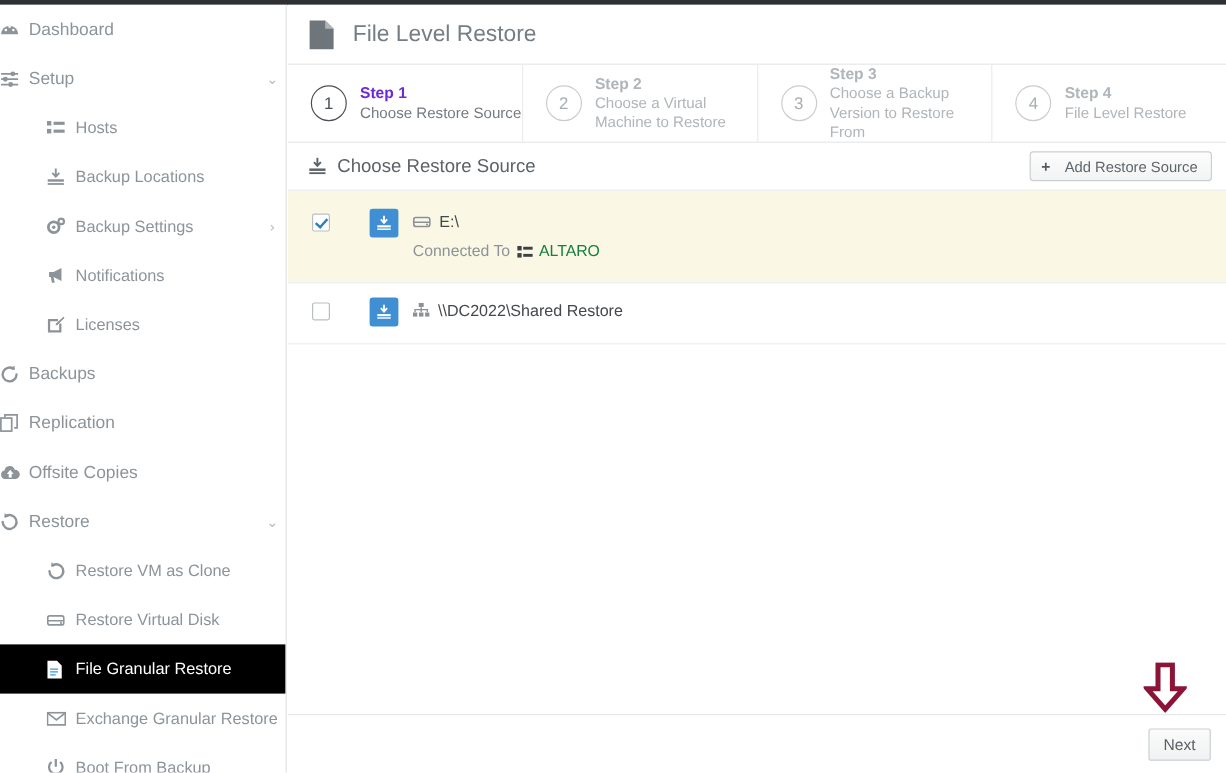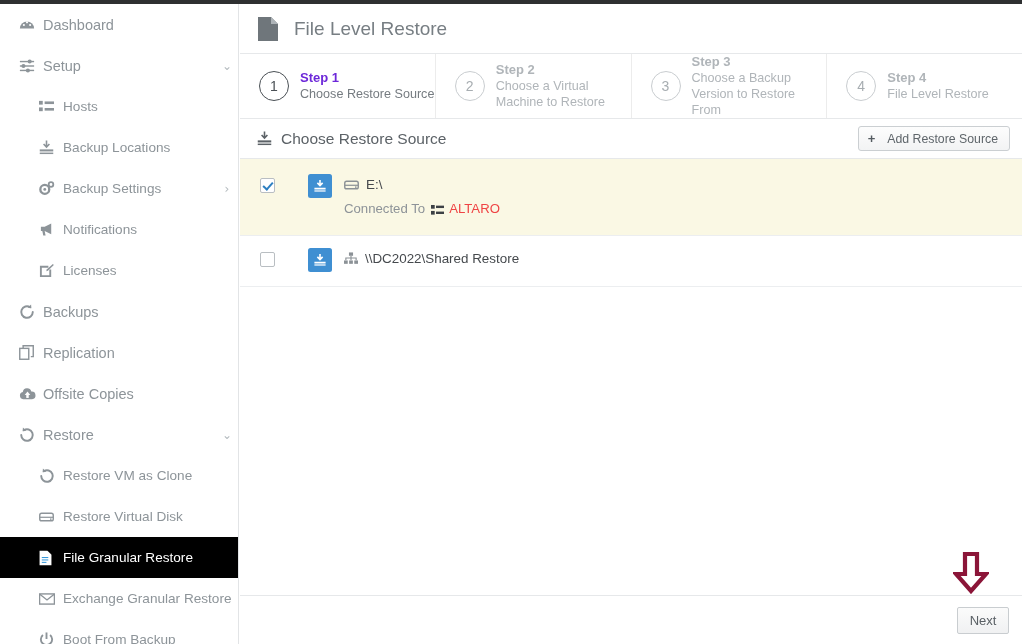--- a/index.html
+++ b/index.html
@@ -19,21 +19,21 @@
 
   
   .sidebar {
     position: absolute; top: 4px; left: 0; width: 239px; height: 640px;
     background: #ffffff;
     border-right: 1px solid #e2e4e6;
     overflow: hidden;
   }
   .nav-item {
     display: flex; align-items: center;
-    height: 41px; padding-left: 19px; cursor: pointer;
+    height: 41px; cursor: pointer;
     color: #8d9499; font-size: 14.5px; white-space: nowrap;
   }
   .nav-item.sub { padding-left: 39px; font-size: 13.6px; }
   .nav-item.active { background: #000000; color: #ffffff; }
   .nav-item.active .nav-ico { color: #ffffff; }
   .nav-ico {
     width: 24px; min-width: 24px; display: inline-flex;
     align-items: center; justify-content: flex-start;
     color: #8d9499;
   }
@@ -119,21 +119,21 @@
     width: 24px; height: 24px; min-width: 24px; border-radius: 2.5px;
     background: #3f8fd2; margin-right: 12px; margin-top: -2px;
     display: flex; align-items: center; justify-content: center;
   }
   .src-body { padding-top: 1px; }
   .src-line1 { display: flex; align-items: center; font-size: 13.4px; color: #45494d; }
   .src-line1 .mini-ico { margin-right: 7px; display: flex; color: #8b9196; }
   .src-line2 { display: flex; align-items: flex-end; font-size: 13.2px; margin-top: 9px; }
   .conn-label { color: #8d9398; margin-right: 6px; }
   .conn-ico { margin-right: 5px; display: flex; color: #3c4145; }
-  .conn-name { color: #ef4444; }
+  .conn-name { color: #15803d; }
 
   
   .footer {
     position: absolute; left: 0; bottom: 0; width: 782px; height: 49px;
     border-top: 1px solid #e6e8ea; background: #fff;
   }
   .btn-next {
     position: absolute; right: 13px; top: 11px;
     width: 52px; height: 27px;
     border: 1px solid #c9cdd0; border-radius: 2px;

